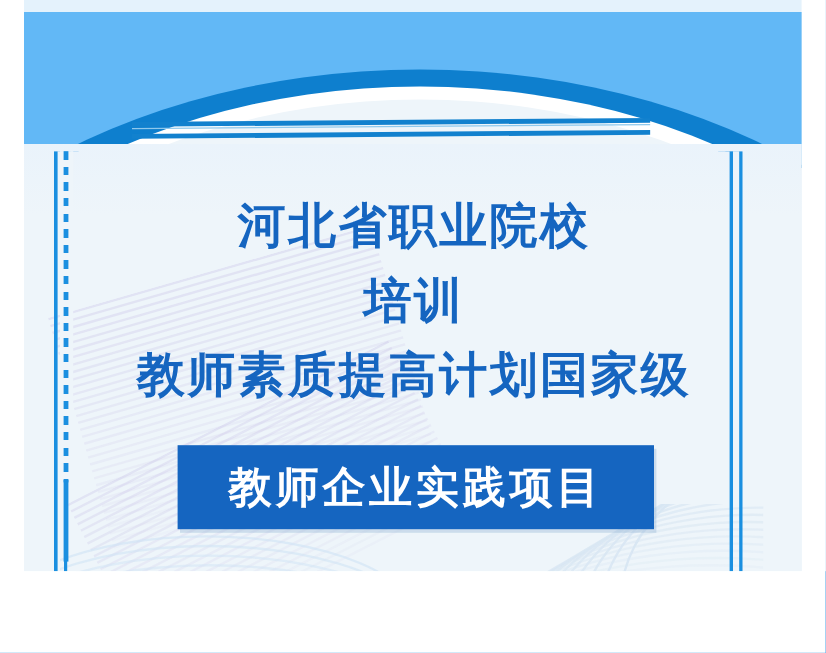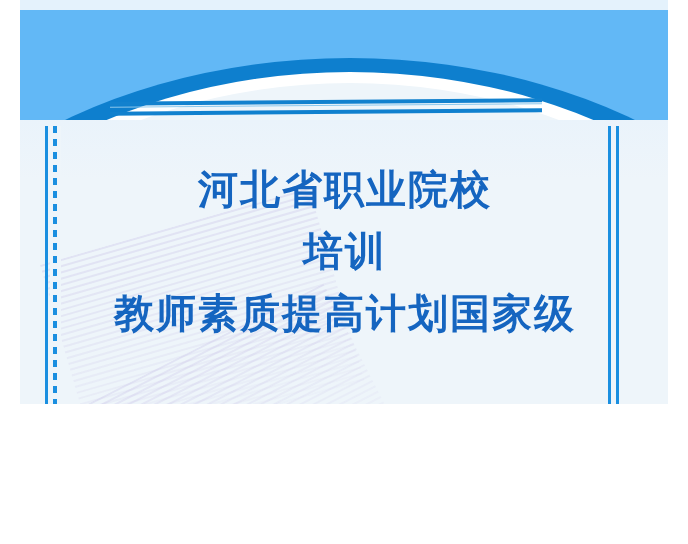--- a/index.html
+++ b/index.html
@@ -9,21 +9,21 @@
     background: #ffffff;
   }
   body {
     font-family: "Liberation Sans", "DejaVu Sans", sans-serif;
   }
 
   
   .poster {
     position: relative;
     width: 688px;
-    height: 404px;
+    height: 476px;
     overflow: hidden;
     background: #ffffff;
   }
 
   
   .page-field {
     position: absolute;
     left: 20px;
     top: 0px;
     width: 648px;
@@ -411,14 +411,17 @@
   <div class="dash-mask"></div>
   <div class="frame-left-dash"></div>
   <div class="frame-left-dash-tail"></div>
 
   <div class="headline">
     <span class="ln">河北省职业院校</span>
     <span class="ln">培训</span>
     <span class="ln">教师素质提高计划国家级</span>
   </div>
 
+  <div class="banner">
+    <span class="banner-text">教师企业实践项目</span>
+  </div>
 
 </div>
 
 </body></html>

